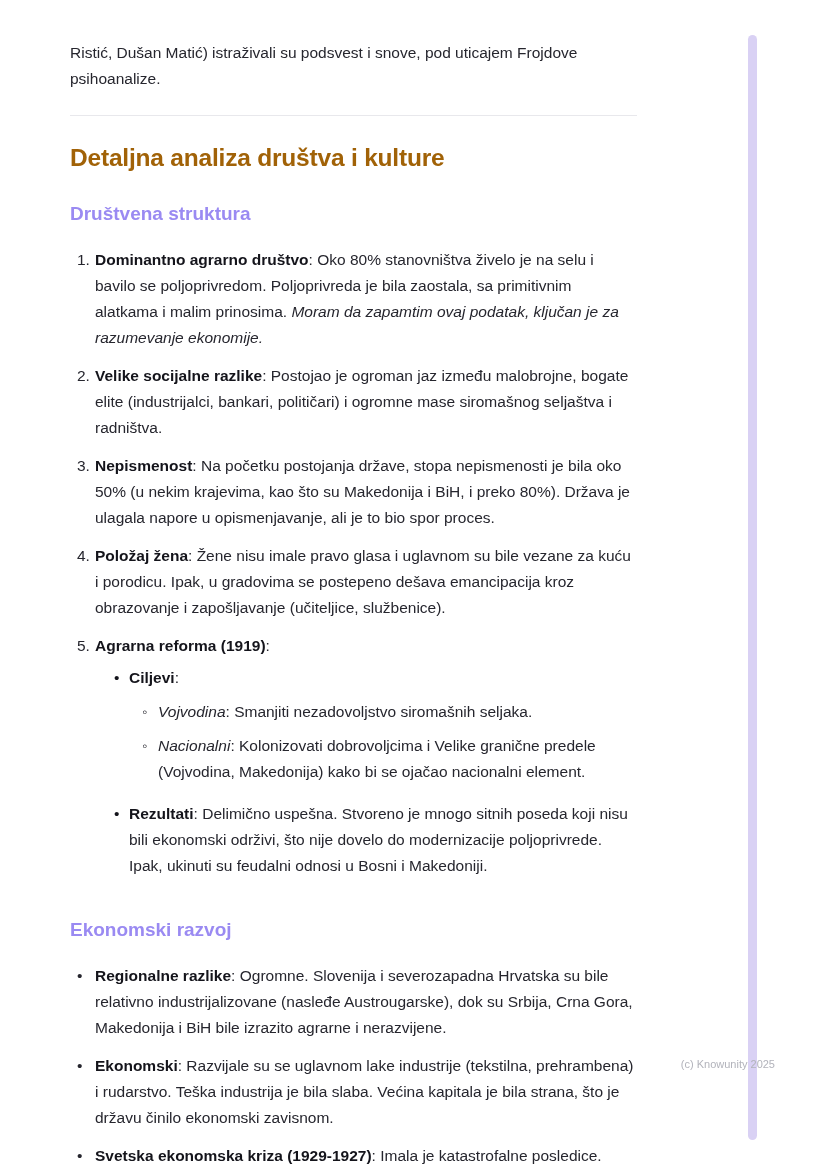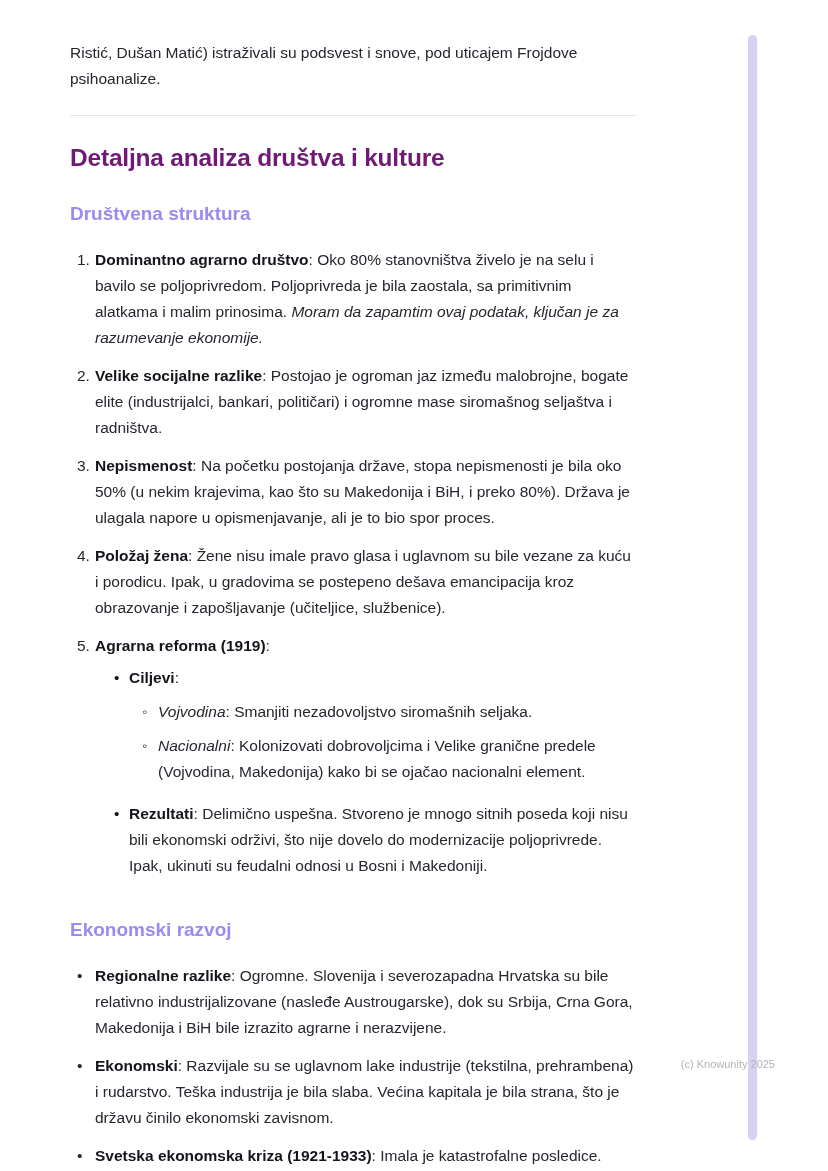--- a/index.html
+++ b/index.html
@@ -17,21 +17,21 @@
     font-size:15.5px; line-height:26px; color:#26262e;
   }
   b { font-weight:700; color:#14141b; }
   i { font-style:italic; }
   .divider {
     border:none; border-top:1px solid #e8e8ec; height:0;
     margin-top:23px;
   }
   .h1 {
     font-size:24.5px; line-height:32px; font-weight:700;
-    color:#701a75; margin-top:26px;
+    color:#a16207; margin-top:26px;
     letter-spacing:-0.2px;
   }
   .h2 {
     font-size:19px; line-height:26px; font-weight:700;
     color:#9a8af2; margin-top:27px;
   }
   .h2-economy { margin-top:38px; }
   .list { margin-top:20px; }
   .row { display:flex; }
   .list > .row + .row { margin-top:12px; }
@@ -143,21 +143,21 @@
         <p class="li-body"><b>Regionalne razlike</b><span>: Ogromne. Slovenija i severozapadna Hrvatska su bile relativno industrijalizovane (nasleđe Austrougarske), dok su Srbija, Crna Gora, Makedonija i BiH bile izrazito agrarne i nerazvijene.</span></p>
       </div>
 
       <div class="row">
         <span class="m1">•</span>
         <p class="li-body"><b>Ekonomski</b><span>: Razvijale su se uglavnom lake industrije (tekstilna, prehrambena) i rudarstvo. Teška industrija je bila slaba. Većina kapitala je bila strana, što je državu činilo ekonomski zavisnom.</span></p>
       </div>
 
       <div class="row">
         <span class="m1">•</span>
-        <p class="li-body"><b>Svetska ekonomska kriza (1921-1933)</b><span>: Imala je katastrofalne posledice. Cene poljoprivrednih proizvoda su drastično pale, što je najviše pogodilo seljake. Mnoge fabrike su zatvorene, a nezaposlenost je porasla.</span></p>
+        <p class="li-body"><b>Svetska ekonomska kriza (1929-1927)</b><span>: Imala je katastrofalne posledice. Cene poljoprivrednih proizvoda su drastično pale, što je najviše pogodilo seljake. Mnoge fabrike su zatvorene, a nezaposlenost je porasla.</span></p>
       </div>
 
     </div>
 
   </div>
 
   <div class="scroll-strip"></div>
   <div class="watermark">(c) Knowunity 2025</div>
 </div>
 

